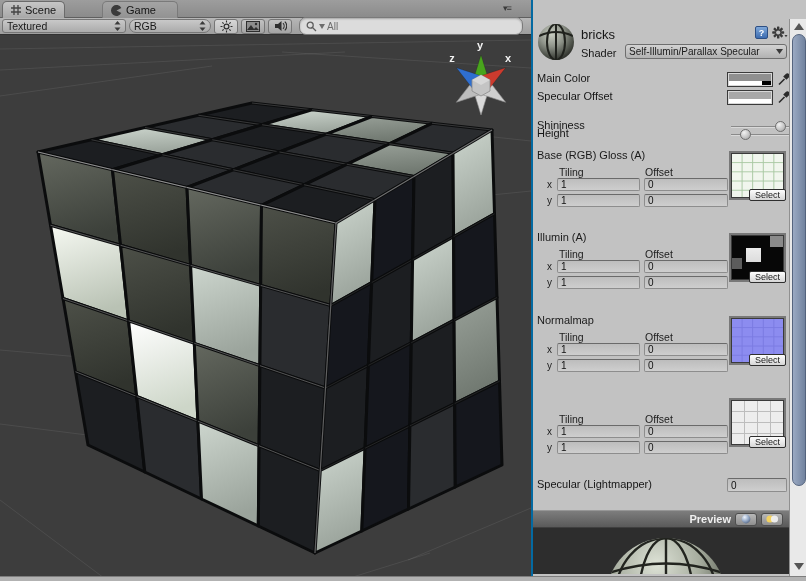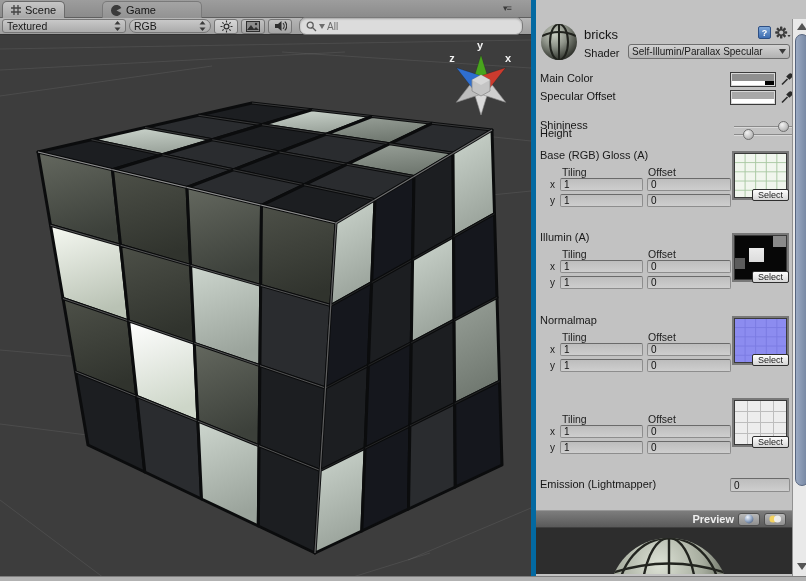--- a/index.html
+++ b/index.html
@@ -23,21 +23,21 @@
   #color-mode-dd { width:82px;border-radius:7px; }
   .tbtn { width:24px; height:15px; background:linear-gradient(#c2c2c2,#a4a4a4); border:1px solid #767676; border-radius:3px; display:flex; align-items:center; justify-content:center; }
   .tbtn.on { background:linear-gradient(#d6d6d6,#bcbcbc); }
   #search-field { flex:1; height:13px; margin:0 6px 0 4px; background:#dcdcdc; border:1px solid #7a7a7a; border-radius:7px; display:flex; align-items:center; padding:8px 6px; gap:2px; box-shadow:inset 0 1px 2px rgba(0,0,0,.25); }
   #search-field .stext { color:#6d6d6d; font-size:10px; }
 
   
   #scene-view { position:absolute; left:0; top:35px; width:531px; height:541px; background:#3d3d3d; border-right:1px solid #2a2a2a; }
 
   
-  #inspector { position:absolute; left:531px; top:0; width:275px; height:581px; background:#c2c2c2; border-left:5px solid #0369a1; }
+  #inspector { position:absolute; left:531px; top:0; width:275px; height:581px; background:#c2c2c2; border-left:2px solid #0369a1; }
   #insp-body { position:absolute; left:0; top:18px; width:256px; height:492px; background:#c2c2c2; }
   .ilabel { font-size:11px; color:#161616; }
 
   #mat-ball { position:absolute; left:3px; top:4px; }
   #mat-name { position:absolute; left:48px; top:9px; font-size:13px; }
   #shader-label { position:absolute; left:48px; top:29px; }
   #shader-dd { position:absolute; left:92px; top:26px; width:162px; height:15px; background:linear-gradient(#d2d2d2,#b2b2b2); border:1px solid #6e6e6e; border-radius:3px; font-size:10px; display:flex; align-items:center; padding:0 3px; white-space:nowrap; overflow:hidden; }
   #help-btn { position:absolute; left:222px; top:8px; width:13px; height:13px; background:linear-gradient(#7fa8d9,#3d6cb0); border:1px solid #2d4f84; border-radius:2px; color:#fff; font-size:9px; font-weight:bold; text-align:center; line-height:12px; }
   #gear-btn { position:absolute; left:239px; top:8px; width:16px; height:13px; }
 
@@ -88,21 +88,21 @@
 
 <div id="window">
 
   <div class="tabbar" id="scene-tabbar">
     <div class="tab active" style="left:2px;">
       <svg width="10" height="10" viewBox="0 0 10 10">
           <path d="M3 0 L3 10 M7 0 L7 10 M0 3 L10 3 M0 7 L10 7" stroke="#444" stroke-width="1.3" fill="none"></path>
         </svg>
       <span class="tab-label">Scene</span>
     </div>
-    <div class="tab inactive" style="left:102px; width:100px;">
+    <div class="tab inactive" style="left:102px; width:76px;">
       <svg width="11" height="11" viewBox="0 0 12 12">
           <path d="M6 6 L11.3 3.2 A6 6 0 1 0 11.3 8.8 Z" fill="#3b3b3b"></path>
         </svg>
       <span class="tab-label">Game</span>
     </div>
     <span class="panel-menu" style="left:503px;">▾≡</span>
   </div>
 
   <div id="scene-toolbar">
     <div class="dropdown" id="render-mode-dd">
@@ -464,21 +464,21 @@
             </div>
             <div class="tex-row" style="top:45px;">
               <span class="axis">y</span>
               <input class="num-field nf-a" value="1" style="">
               <input class="num-field nf-b" value="0" style="">
             </div>
           </div>
         </div>
 
       <div id="emission-row">
-        <span class="ilabel">Emission (Lightmapper)</span>
+        <span class="ilabel">Specular (Lightmapper)</span>
         <input id="emission-field" class="num-field" value="0" style="">
       </div>
     </div>
 
     <div id="preview">
       <div id="preview-header">
         <span id="preview-title">Preview</span>
         <div class="pv-btn">
           <svg width="10" height="10" viewBox="0 0 10 10">
               <defs>

